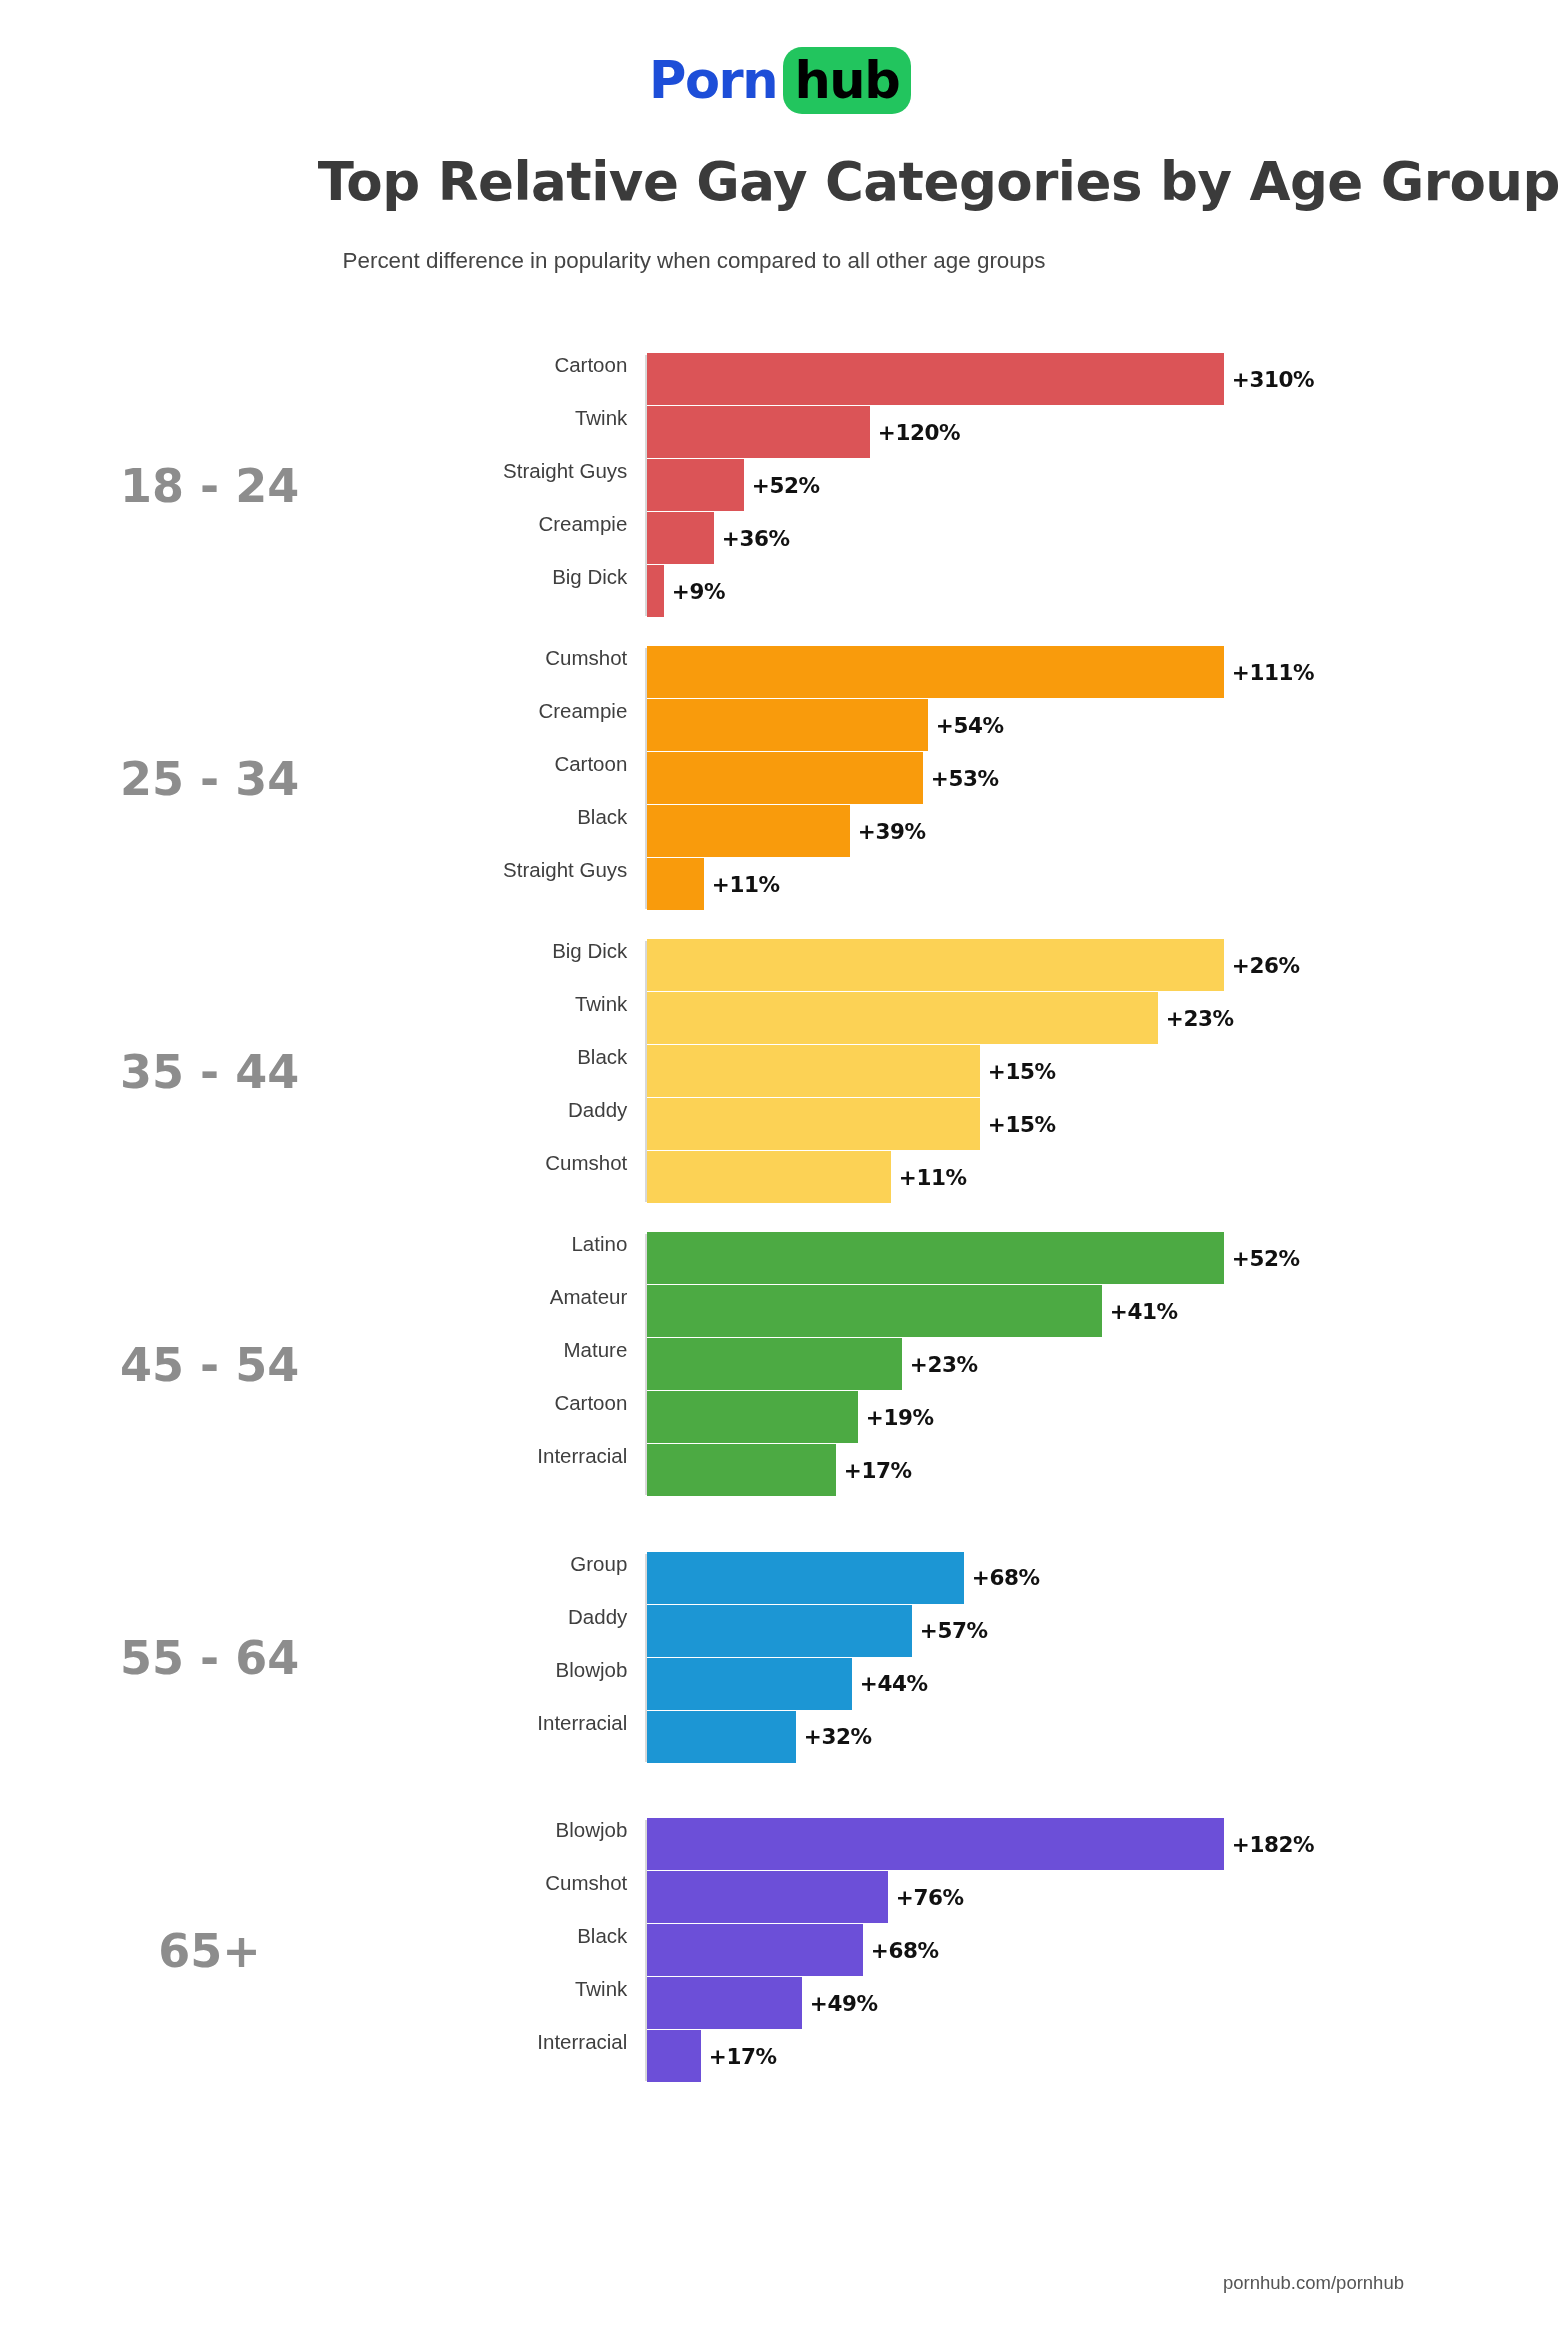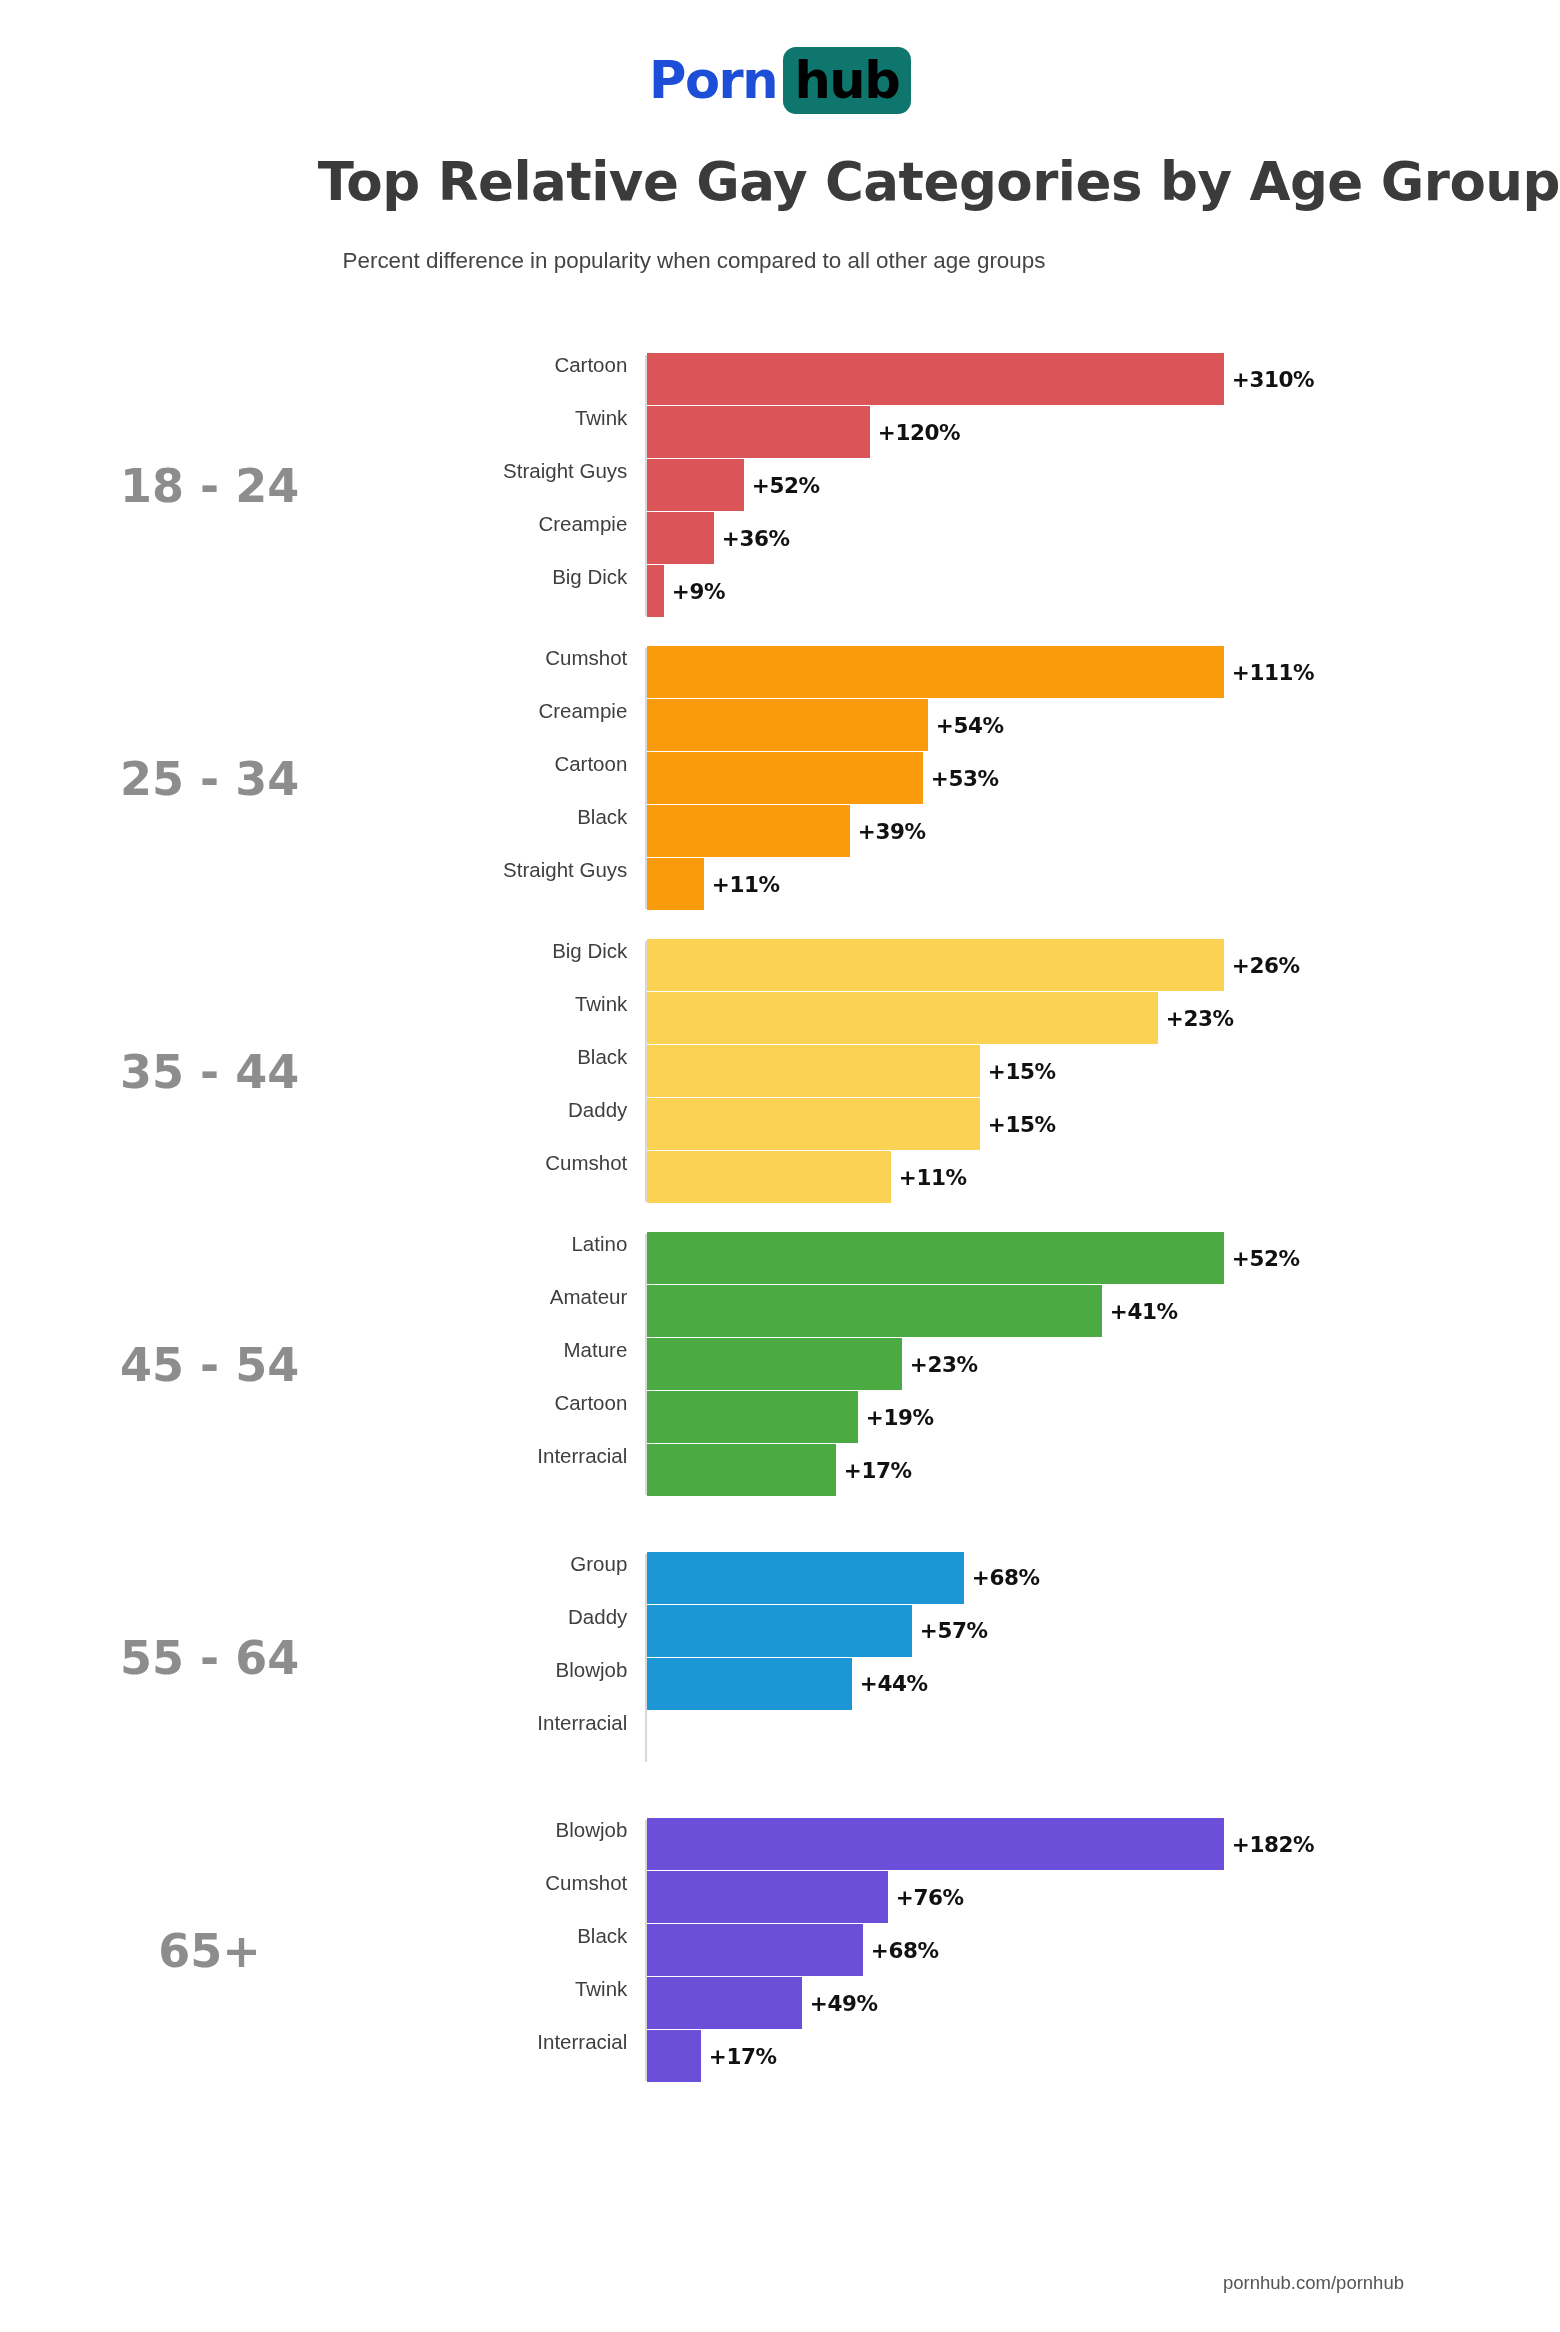--- a/index.html
+++ b/index.html
@@ -37,22 +37,22 @@
     letter-spacing: -1.5px;
   }
   .logo-porn {
     color: #1d4ed8;
     padding: 7.8px 5.9px 7.8px 0;
     display: flex;
     align-items: center;
   }
   .logo-hub {
     color: #000000;
-    background: #0f766e;
-    border-radius: 13px;
+    background: #22c55e;
+    border-radius: 19px;
     padding: 7.8px 11.7px;
     display: flex;
     align-items: center;
   }
 
   
   .title {
     position: absolute;
     top: 151px;
     left: 0;
@@ -361,20 +361,24 @@
           </div>
           <div class="row">
             <div class="cat-label">Blowjob</div>
             <div class="bar-track">
               <div class="bar" style="background: rgb(28, 150, 212); width: 205px;"></div>
               <div class="bar-value">+44%</div>
             </div>
           </div>
           <div class="row">
             <div class="cat-label">Interracial</div>
+            <div class="bar-track">
+              <div class="bar" style="background: rgb(28, 150, 212); width: 149px;"></div>
+              <div class="bar-value">+32%</div>
+            </div>
           </div>
         </div>
       </div>
       <div class="group">
         <div class="age-label">65+</div>
         <div class="bars">
           <div class="axis-line"></div>
           <div class="row">
             <div class="cat-label">Blowjob</div>
             <div class="bar-track">

